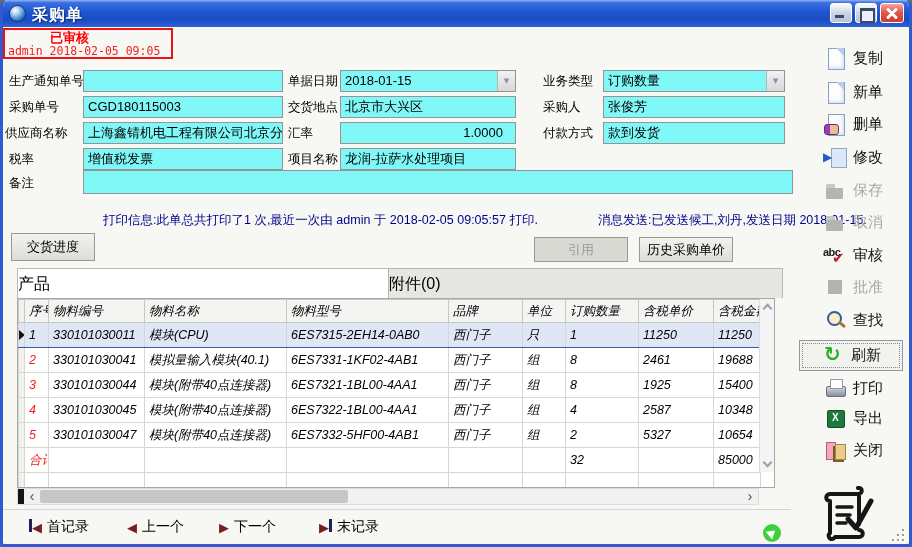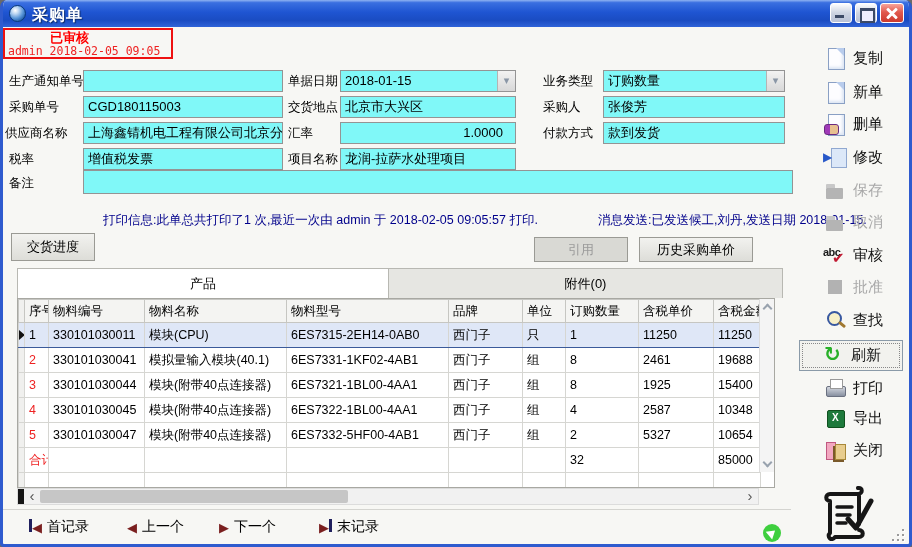--- a/index.html
+++ b/index.html
@@ -41,26 +41,26 @@
   
   .info-line { position:absolute; top:212px; font-size:12.5px; color:#00008b; white-space:nowrap; }
   
   .btn { position:absolute; background:linear-gradient(180deg,#f2f2ef,#ddddd8); border:1px solid #9a9a94;
     font-size:13px; color:#000; text-align:center; cursor:pointer;
     font-family:"Liberation Sans","DejaVu Sans",sans-serif; }
   .btn.disabled { color:#9a9a9a; background:#d9d9d4; cursor:default; }
   
   .tabbar { position:absolute; left:14px; top:268px; width:766px; height:30px; background:#ececea;
     border:1px solid #b8b8b2; border-bottom:none; display:flex; }
-  .tab { font-size:13px; text-align:center; line-height:29px; cursor:pointer; }
+  .tab { font-size:16px; text-align:left; line-height:29px; cursor:pointer; }
   .tab.active { width:371px; background:#fff; border-right:1px solid #b8b8b2; }
   .tab.inactive { flex:1; background:#e6e6e2; }
   
   .gridwrap { position:absolute; left:14px; top:298px; width:758px; height:190px; background:#fff;
-    border:1px solid #a8a8a2; overflow:hidden; }
+    border:1px solid #a8a8a2; overflow:hidden;font-style:italic; }
   table.grid { border-collapse:collapse; table-layout:fixed; width:742px; font-size:12.5px; }
   table.grid th, table.grid td { border:1px solid #d6d6d2; padding:0 4px; height:25px; overflow:hidden;
     white-space:nowrap; text-align:left; font-weight:normal; }
   table.grid th { background:#f4f4f2; border-color:#c6c6c2; height:23px; }
   table.grid td.mk, table.grid th.mk { background:#f0f0ee; padding:0; }
   table.grid tr.sel td { background:#dfe7f7; border-top:1px solid #3a5a9a; border-bottom:1px solid #3a5a9a; }
   table.grid td.rnum { color:#e22; }
   .rowptr { display:block; margin:auto; width:0; height:0; border-left:6px solid #111; border-top:5px solid transparent; border-bottom:5px solid transparent; }
   
   .vscroll { position:absolute; right:0; top:0; width:15px; height:173px; background:#f4f4f4; border-left:1px solid #dcdcdc; }
@@ -174,21 +174,21 @@
   <div class="fbox" style="left:600px;top:122px;width:182px"><span>款到发货</span></div>
 
   <span class="flabel" style="left:6px;top:175px">备注</span>
   <div class="fbox" style="left:80px;top:170px;width:710px;height:24px"><span></span></div>
 
   <span class="info-line" style="left:100px">打印信息:此单总共打印了1 次,最近一次由 admin 于 2018-02-05 09:05:57 打印.</span>
   <span class="info-line" style="left:595px">消息发送:已发送候工,刘丹,发送日期 2018-01-15.</span>
 
   <button class="btn" style="left:8px;top:233px;width:84px;height:28px">交货进度</button>
   <button class="btn disabled" style="left:531px;top:237px;width:94px;height:25px">引用</button>
-  <button class="btn" style="left:636px;top:237px;width:114px;height:25px">历史采购单价</button>
+  <button class="btn" style="left:636px;top:237px;width:94px;height:25px">历史采购单价</button>
 
   <div class="tabbar">
     <div class="tab active">产品</div>
     <div class="tab inactive">附件(0)</div>
   </div>
 
   <div class="gridwrap">
     <table class="grid">
         <colgroup>
           <col style="width:6px">

